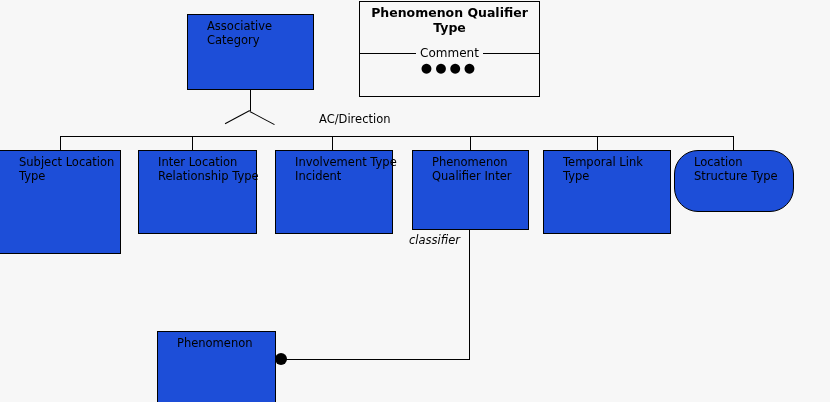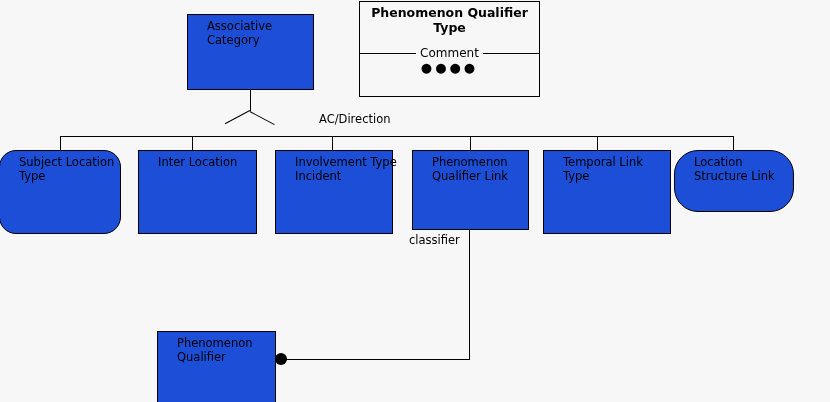--- a/index.html
+++ b/index.html
@@ -91,21 +91,21 @@
     border-top: 1px solid #000000;
     transform-origin: 0 0;
   }
   .edge-label {
     position: absolute;
     font-size: 11.5px;
     line-height: 13px;
     color: #000000;
     white-space: pre;
   }
-  .edge-label.italic { }
+  .edge-label.italic { font-style: italic; }
   .dot {
     position: absolute;
     width: 12px;
     height: 12px;
     border-radius: 50%;
     background: #000000;
   }
 </style>
 </head>
 <body>
@@ -139,55 +139,55 @@
 
   <div class="edge-label" style="left:271px; top:113px;margin-left:48px;">AC/Direction</div>
 
   <div class="vline" style="left:60px;  top:136px; height:15px;"></div>
   <div class="vline" style="left:192px; top:136px; height:15px;"></div>
   <div class="vline" style="left:332px; top:136px; height:15px;"></div>
   <div class="vline" style="left:470px; top:136px; height:15px;"></div>
   <div class="vline" style="left:597px; top:136px; height:15px;"></div>
   <div class="vline" style="left:733px; top:136px; height:15px;"></div>
 
-  <div class="box" style="left:-1px; top:150px; width:122px; height:84px;border-radius:17px;">
+  <div class="box" style="left:-1px; top:150px; width:122px; height:104px;">
     <span class="line">Subject Location</span>
     <span class="line">Type</span>
   </div>
 
   <div class="box" style="left:138px; top:150px; width:119px; height:84px;">
     <span class="line">Inter Location</span>
+    <span class="line">Relationship Type</span>
   </div>
 
   <div class="box" style="left:275px; top:150px; width:118px; height:84px;">
     <span class="line">Involvement Type</span>
     <span class="line">Incident</span>
   </div>
 
   <div class="box" style="left:412px; top:150px; width:117px; height:80px;">
     <span class="line">Phenomenon</span>
-    <span class="line">Qualifier Link</span>
+    <span class="line">Qualifier Inter</span>
   </div>
 
   <div class="box" style="left:543px; top:150px; width:128px; height:84px;">
     <span class="line">Temporal Link</span>
     <span class="line">Type</span>
   </div>
 
   <div class="box" style="left:674px; top:150px; width:120px; height:62px;border-radius:24px;">
     <span class="line">Location</span>
-    <span class="line">Structure Link</span>
+    <span class="line">Structure Type</span>
   </div>
 
   <div class="vline" style="left:469px; top:230px; height:129px;"></div>
 
   <div class="hline" style="left:283px; top:359px; width:187px;"></div>
 
   <div class="dot" style="left:275px; top:353px;"></div>
 
   <div class="edge-label italic" style="left:409px; top:234px;">classifier</div>
 
   <div class="box" style="left:157px; top:331px; width:119px; height:74px;">
     <span class="line">Phenomenon</span>
-    <span class="line">Qualifier</span>
   </div>
 
 </div>
 
 </body></html>

